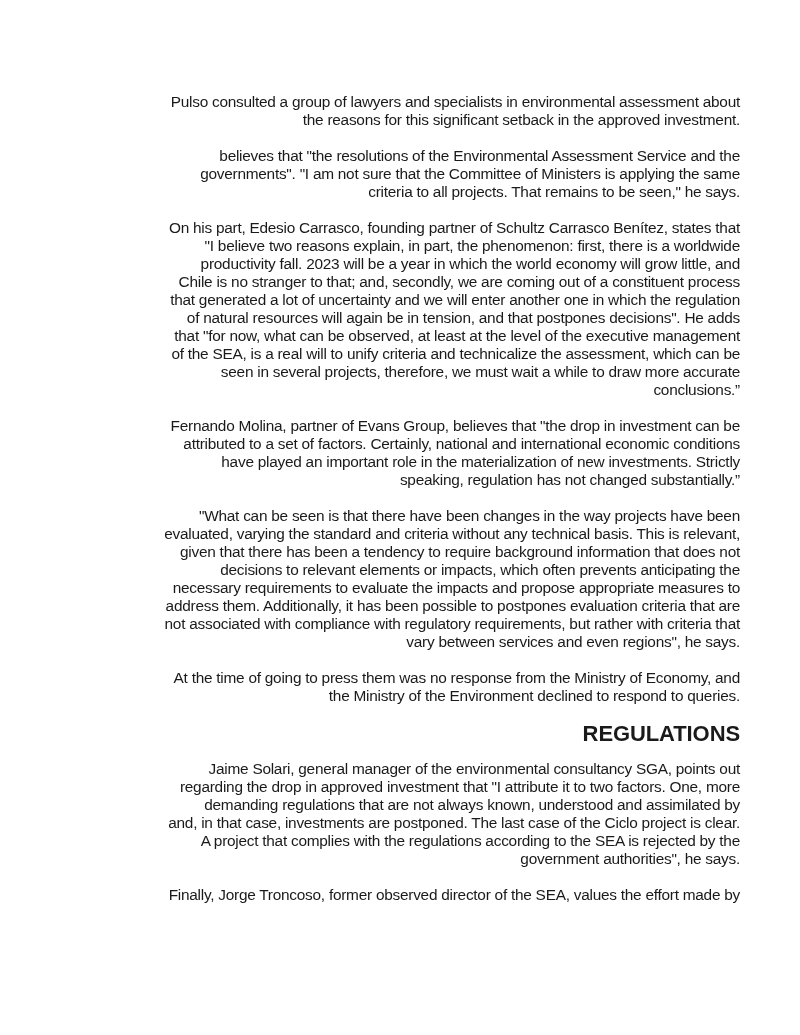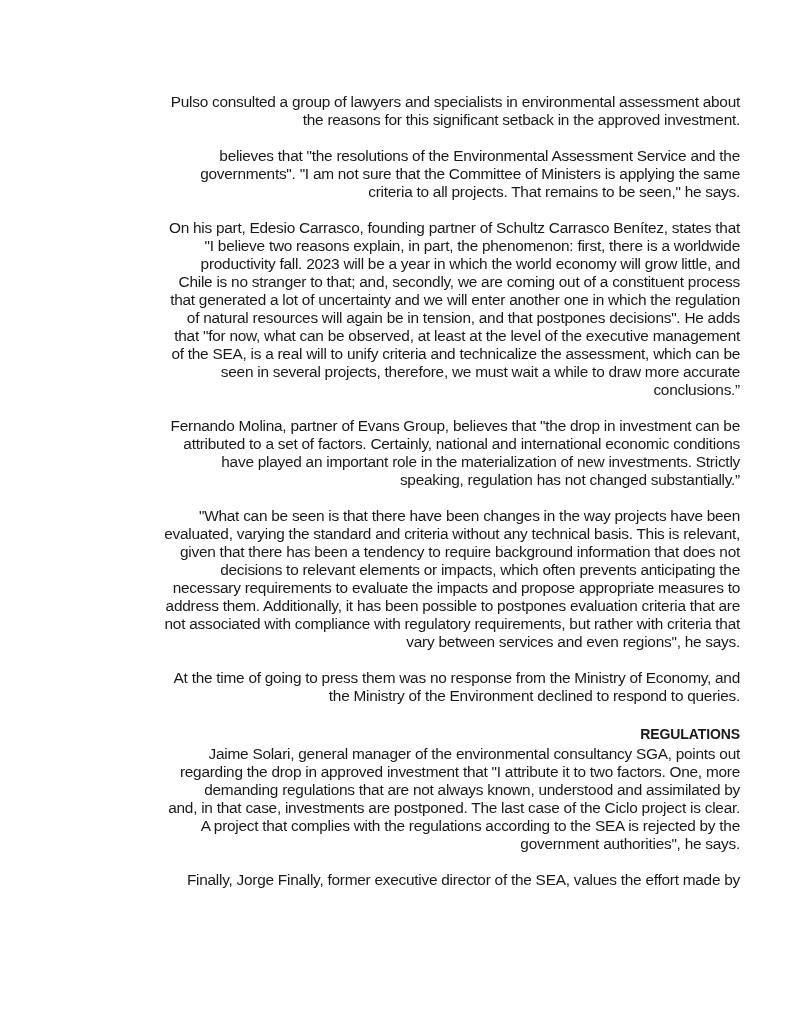--- a/index.html
+++ b/index.html
@@ -28,27 +28,27 @@
     line-height: 18px;
     letter-spacing: -0.25px;
     white-space: nowrap;
   }
   .line {
     display: block;
     height: 18px;
   }
   .heading {
     font-weight: bold;
-    font-size: 14px;
+    font-size: 22px;
     line-height: 22px;
     margin: 4px 0 0 0;
     letter-spacing: -0.1px;
   }
   .para.after-heading {
-    margin-top: 0;
+    margin-top: 15px;
   }
 </style>
 </head>
 <body>
 
 <div class="page">
   <div id="paras-top">
       <p class="para">
         <span class="line">Pulso consulted a group of lawyers and specialists in environmental assessment about</span>
         <span class="line">the reasons for this significant setback in the approved investment.</span>
@@ -95,16 +95,16 @@
   <div id="paras-bottom">
       <p class="para after-heading">
         <span class="line">Jaime Solari, general manager of the environmental consultancy SGA, points out</span>
         <span class="line">regarding the drop in approved investment that "I attribute it to two factors. One, more</span>
         <span class="line">demanding regulations that are not always known, understood and assimilated by</span>
         <span class="line">and, in that case, investments are postponed. The last case of the Ciclo project is clear.</span>
         <span class="line">A project that complies with the regulations according to the SEA is rejected by the</span>
         <span class="line">government authorities", he says.</span>
       </p>
       <p class="para">
-        <span class="line">Finally, Jorge Finally, former executive director of the SEA, values the effort made by</span>
+        <span class="line">Finally, Jorge Troncoso, former observed director of the SEA, values the effort made by</span>
       </p>
     </div>
 </div>
 
 </body></html>

